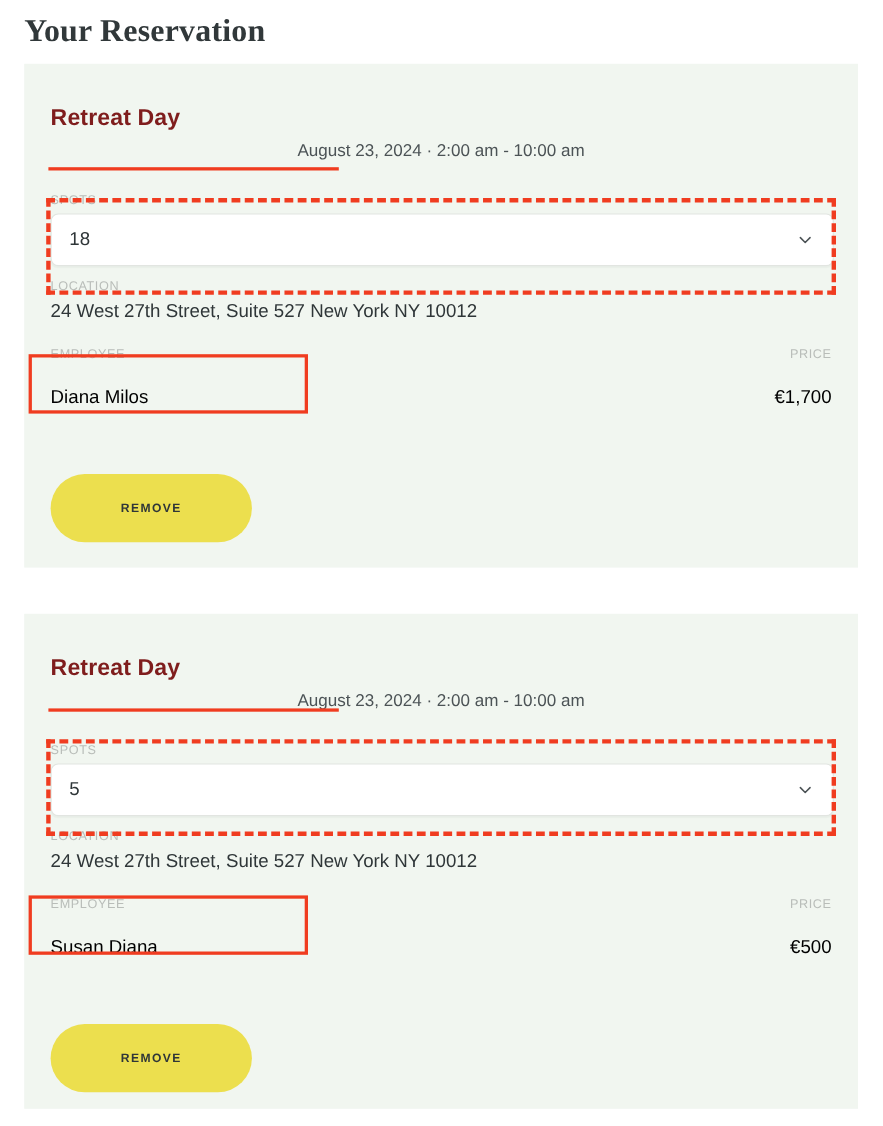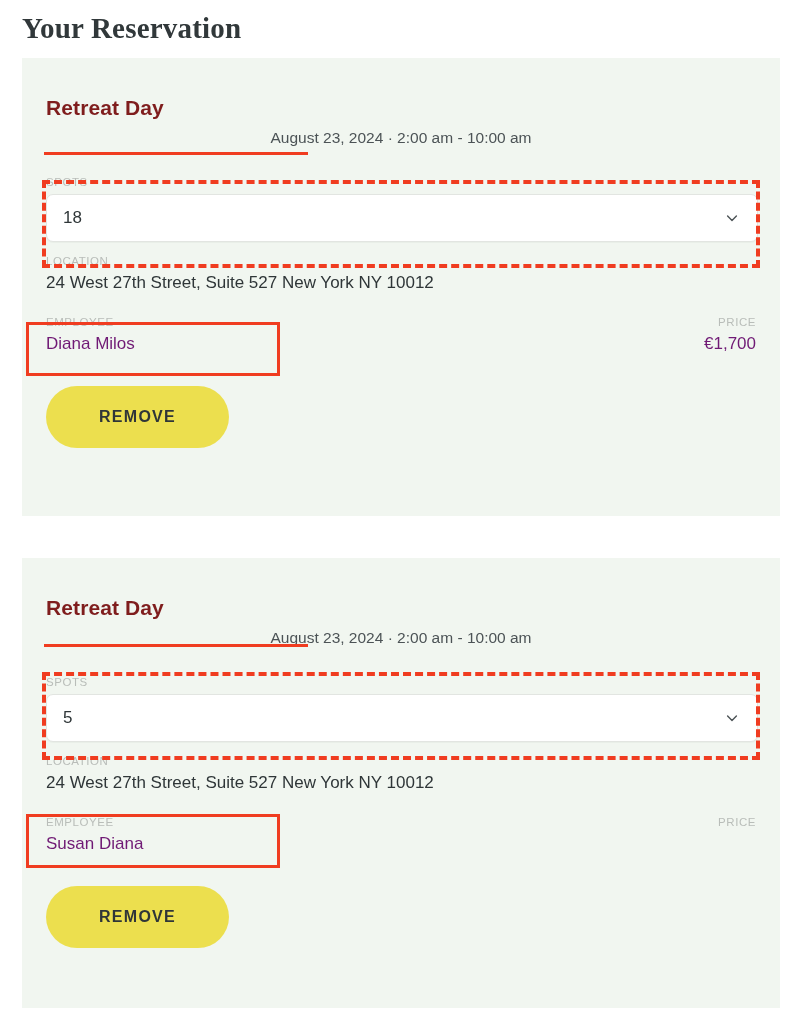--- a/index.html
+++ b/index.html
@@ -123,38 +123,38 @@
   .detail-row {
     position: relative;
     margin-top: 20px;
     display: flex;
     gap: 48px;
   }
   .detail-col-employee { width: 379px; }
   .detail-col-price    { width: 330px; text-align: right; }
 
   .detail-value {
-    margin-top: 1px;
+    margin-top: 18px;
     font-size: 17px;
-    color: #701a75;
+    color: #000000;
     line-height: 25px;
     white-space: nowrap;
   }
 
   
   .remove-button {
-    margin-top: 30px;
+    margin-top: 58px;
     width: 183px;
     height: 62px;
     border: none;
     border-radius: 31px;
     background: #ecdf4e;
     color: #2f3638;
     font-family: "Liberation Sans", sans-serif;
-    font-size: 16px;
+    font-size: 11px;
     font-weight: 700;
     letter-spacing: 1.3px;
     cursor: pointer;
     display: flex;
     align-items: center;
     justify-content: center;
   }
 
   
   .annot {
@@ -250,20 +250,21 @@
         <div class="location-value">24 West 27th Street, Suite 527 New York NY 10012</div>
       </div>
 
       <div class="detail-row">
         <div class="detail-col-employee">
           <div class="field-label">EMPLOYEE</div>
           <div class="detail-value">Susan Diana</div>
         </div>
         <div class="detail-col-price">
           <div class="field-label">PRICE</div>
+          <div class="detail-value">€500</div>
         </div>
       </div>
 
       <button class="remove-button">REMOVE</button>
     </div>
   </div>
 
   <div class="annot annot-underline" id="annot-underline-0"></div>
   <div class="annot annot-dashed-box" id="annot-dashed-box-0"></div>
   <div class="annot annot-solid-box" id="annot-solid-box-0"></div>

